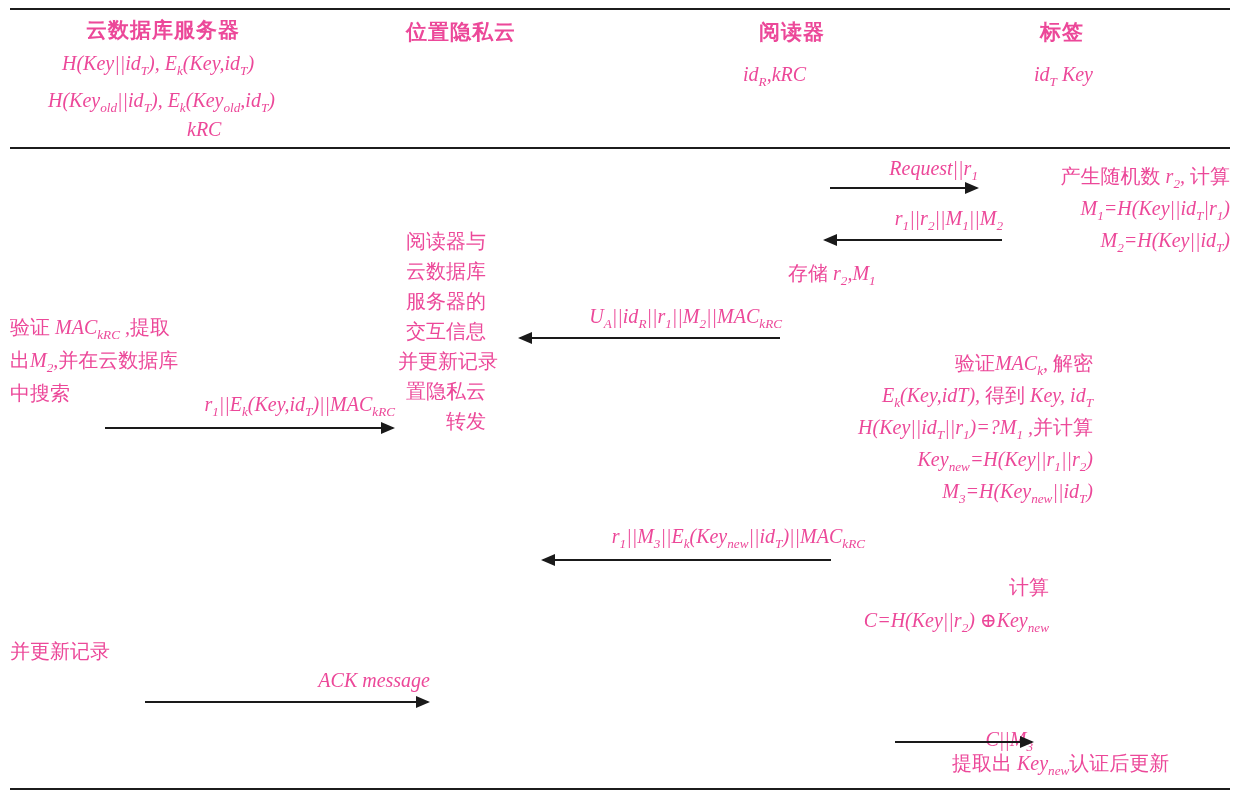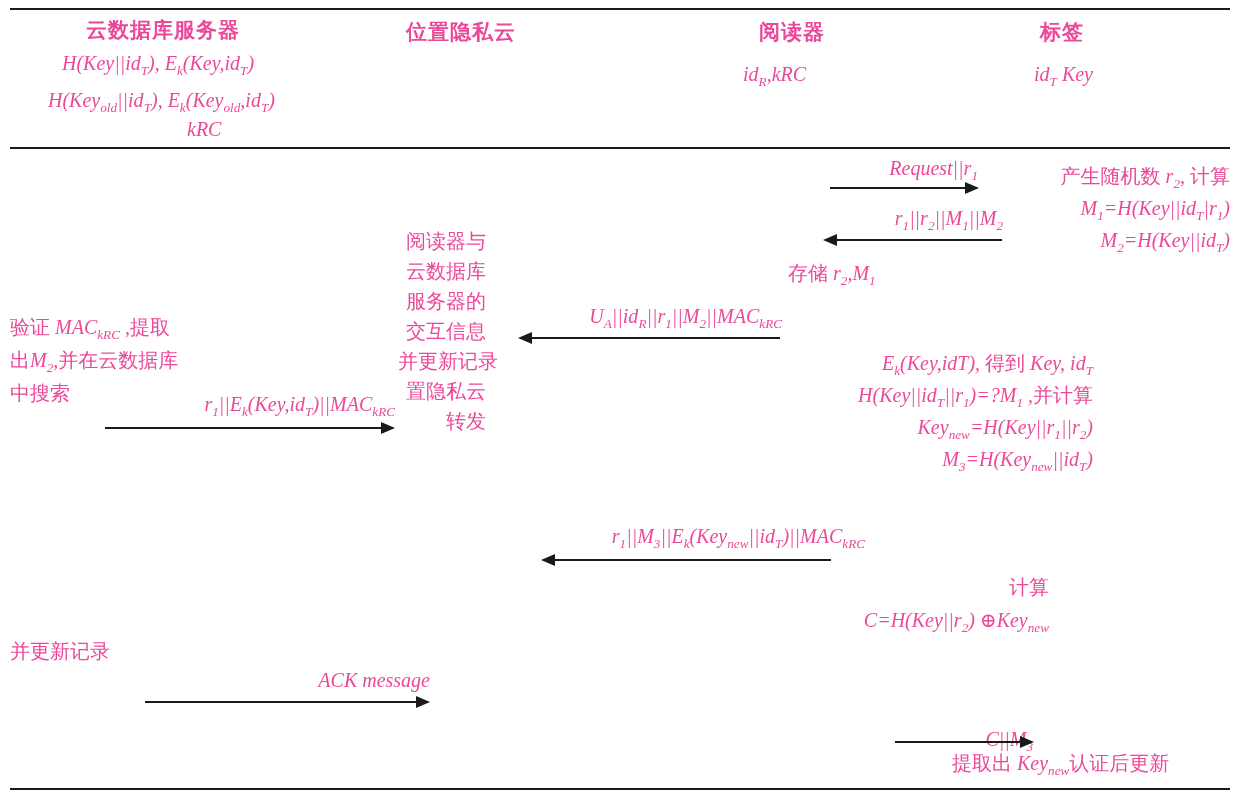--- a/index.html
+++ b/index.html
@@ -79,20 +79,21 @@
   <div class="block" style="left:10px;top:311px;width:210px">
     <div class="f" style="line-height:33px"><span class="cjk">验证</span> MAC<sub>kRC</sub> ,<span class="cjk">提取</span></div>
     <div class="f" style="line-height:33px"><span class="cjk">出</span>M<sub>2</sub>,<span class="cjk">并在云数据库</span></div>
     <div class="f" style="line-height:33px"><span class="cjk">中搜索</span></div>
   </div>
 
   <div class="f abs center" style="left:105px;top:393px;width:290px">r<sub>1</sub>||E<sub>k</sub>(Key,id<sub>T</sub>)||MAC<sub>kRC</sub></div>
   <div class="arr right" style="left:105px;top:427px;width:288px"></div>
 
   <div class="block center" style="left:648px;top:347px;width:445px">
+    <div class="f"><span class="cjk">验证</span>MAC<sub>k</sub>, <span class="cjk">解密</span></div>
     <div class="f">E<sub>k</sub>(Key,idT), <span class="cjk">得到</span> Key, id<sub>T</sub></div>
     <div class="f">H(Key||id<sub>T</sub>||r<sub>1</sub>)=?M<sub>1</sub> ,<span class="cjk">并计算</span></div>
     <div class="f">Key<sub>new</sub>=H(Key||r<sub>1</sub>||r<sub>2</sub>)</div>
     <div class="f">M<sub>3</sub>=H(Key<sub>new</sub>||id<sub>T</sub>)</div>
   </div>
 
   <div class="f abs center" style="left:527px;top:525px;width:338px">r<sub>1</sub>||M<sub>3</sub>||E<sub>k</sub>(Key<sub>new</sub>||id<sub>T</sub>)||MAC<sub>kRC</sub></div>
   <div class="arr left" style="left:543px;top:559px;width:288px"></div>
 
   <div class="block center" style="left:719px;top:571px;width:330px">

